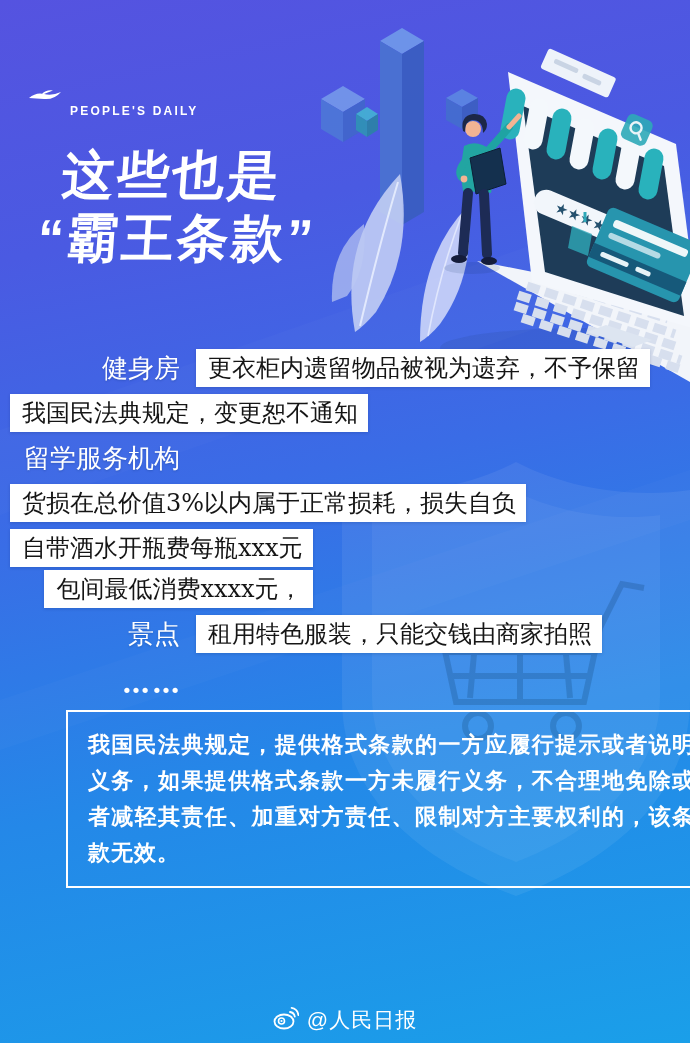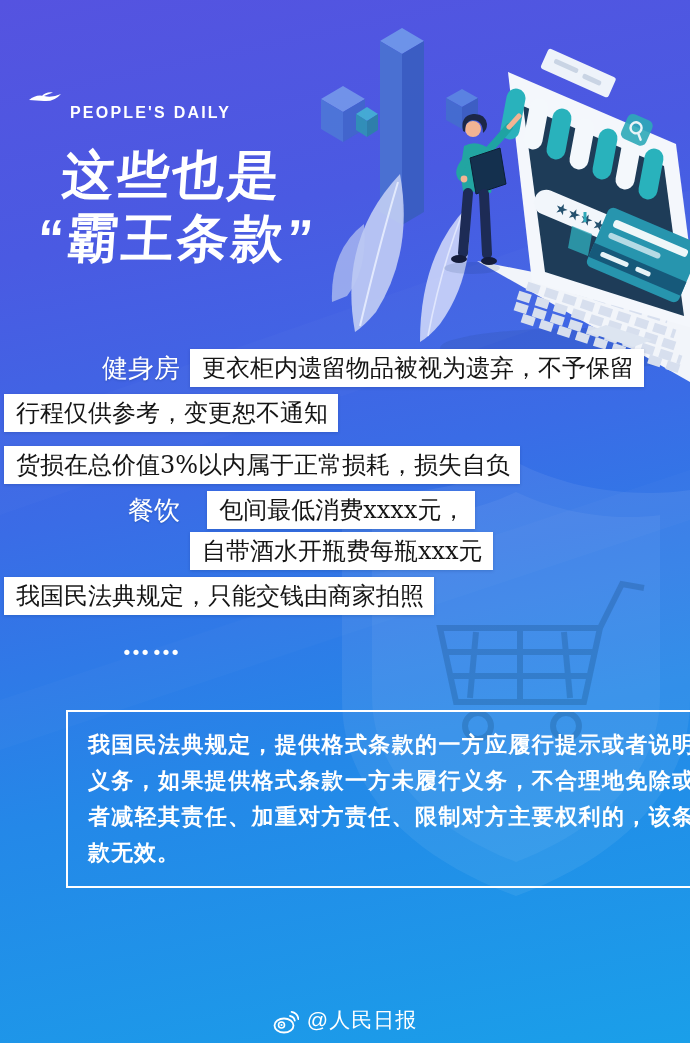--- a/index.html
+++ b/index.html
@@ -5,48 +5,48 @@
   html,body{margin:0;padding:0;background:#222;}
   .poster{
     position:relative;width:690px;height:1043px;overflow:hidden;
     background:linear-gradient(168deg,#5553e0 0%,#4a5ae2 22%,#3a6ce6 45%,#2488e8 70%,#1a9fe9 100%);
     font-family:"Liberation Sans",sans-serif;
   }
   .deco{position:absolute;left:0;top:0;width:690px;height:1043px;pointer-events:none;}
 
   
   .brand{position:absolute;left:28px;top:76px;display:flex;align-items:center;gap:8px;color:#fff;}
-  .brand-text{font-size:16px;font-weight:bold;letter-spacing:2.2px;margin-top:28px;}
+  .brand-text{font-size:12px;font-weight:bold;letter-spacing:2.2px;margin-top:28px;}
 
   
   .title{position:absolute;left:60px;top:144px;color:#fff;font-weight:900;
          font-size:52px;line-height:63px;letter-spacing:3px;transform:skewX(-4deg);}
   .title .t2{margin-left:-20px;}
 
   
   .clauses{position:absolute;left:0;top:349px;width:550px;}
   .crow{display:flex;align-items:flex-start;margin-bottom:7px;}
   .crow-label{flex:none;width:180px;text-align:right;padding-right:6px;color:#fff;
       font-family:"DejaVu Serif","Liberation Serif",serif;font-size:26px;line-height:38px;
       text-shadow:0 1px 2px rgba(0,40,90,.25);}
-  .crow-strips{display:flex;flex-direction:column;align-items:center;gap:3px;margin-left:4px;}
+  .crow-strips{display:flex;flex-direction:column;align-items:flex-end;gap:3px;margin-left:10px;}
   .strip{background:#fff;color:#151515;font-family:"DejaVu Serif","Liberation Serif",serif;
       font-size:24px;line-height:32px;padding:3px 10px 3px 12px;white-space:nowrap;
       box-shadow:0 1px 3px rgba(0,30,80,.18);}
   .ellipsis{margin:14px 0 0 122px;color:#fff;font-size:28px;font-weight:bold;letter-spacing:2px;
       font-family:"DejaVu Serif","Liberation Serif",serif;}
 
   
   .lawbox{position:absolute;left:66px;top:710px;width:651px;box-sizing:border-box;
       border:2px solid #ffffff;padding:15px 20px;color:#fff;font-weight:bold;
       font-size:22px;line-height:36px;letter-spacing:1px;text-align:justify;}
 
   
   .footer{position:absolute;left:0;top:1006px;width:690px;display:flex;justify-content:center;
-      align-items:flex-end;gap:8px;color:#fff;}
+      align-items:flex-start;gap:8px;color:#fff;}
   .footer-text{font-size:21px;letter-spacing:1px;}
 </style>
 </head>
 <body>
 
 <div class="poster">
 
   <svg class="deco" viewBox="0 0 690 1043" aria-hidden="true">
 
     <polygon points="0,430 690,190 690,275 0,515" fill="#ffffff" opacity="0.02"></polygon>
@@ -188,44 +188,45 @@
   <div class="clauses">
     <div class="crow">
       <div class="crow-label">健身房</div>
       <div class="crow-strips">
           <div class="strip">更衣柜内遗留物品被视为遗弃，不予保留</div>
         </div>
     </div>
 
     <div class="crow">
       <div class="crow-strips">
-          <div class="strip">行程仅供参考，变更恕不通知</div>
-        </div>
-    </div>
-
-    <div class="crow">
+          <div class="strip">我国民法典规定，变更恕不通知</div>
+        </div>
+    </div>
+
+    <div class="crow">
+      <div class="crow-label">留学服务机构</div>
     </div>
 
     <div class="crow">
       <div class="crow-strips">
           <div class="strip">货损在总价值3%以内属于正常损耗，损失自负</div>
         </div>
     </div>
 
     <div class="crow">
-      <div class="crow-label">餐饮</div>
-      <div class="crow-strips">
+      <div class="crow-strips">
+          <div class="strip">自带酒水开瓶费每瓶xxx元</div>
           <div class="strip">包间最低消费xxxx元，</div>
-          <div class="strip">自带酒水开瓶费每瓶xxx元</div>
-        </div>
-    </div>
-
-    <div class="crow">
-      <div class="crow-strips">
-          <div class="strip">我国民法典规定，只能交钱由商家拍照</div>
+        </div>
+    </div>
+
+    <div class="crow">
+      <div class="crow-label">景点</div>
+      <div class="crow-strips">
+          <div class="strip">租用特色服装，只能交钱由商家拍照</div>
         </div>
     </div>
   <div class="ellipsis">……</div>
     </div>
 
   <div class="lawbox">
     <span>我国民法典规定，提供格式条款的一方应履行提示或者说明义务，如果提供格式条款一方未履行义务，不合理地免除或者减轻其责任、加重对方责任、限制对方主要权利的，该条款无效。</span>
   </div>
 
   <div class="footer">

